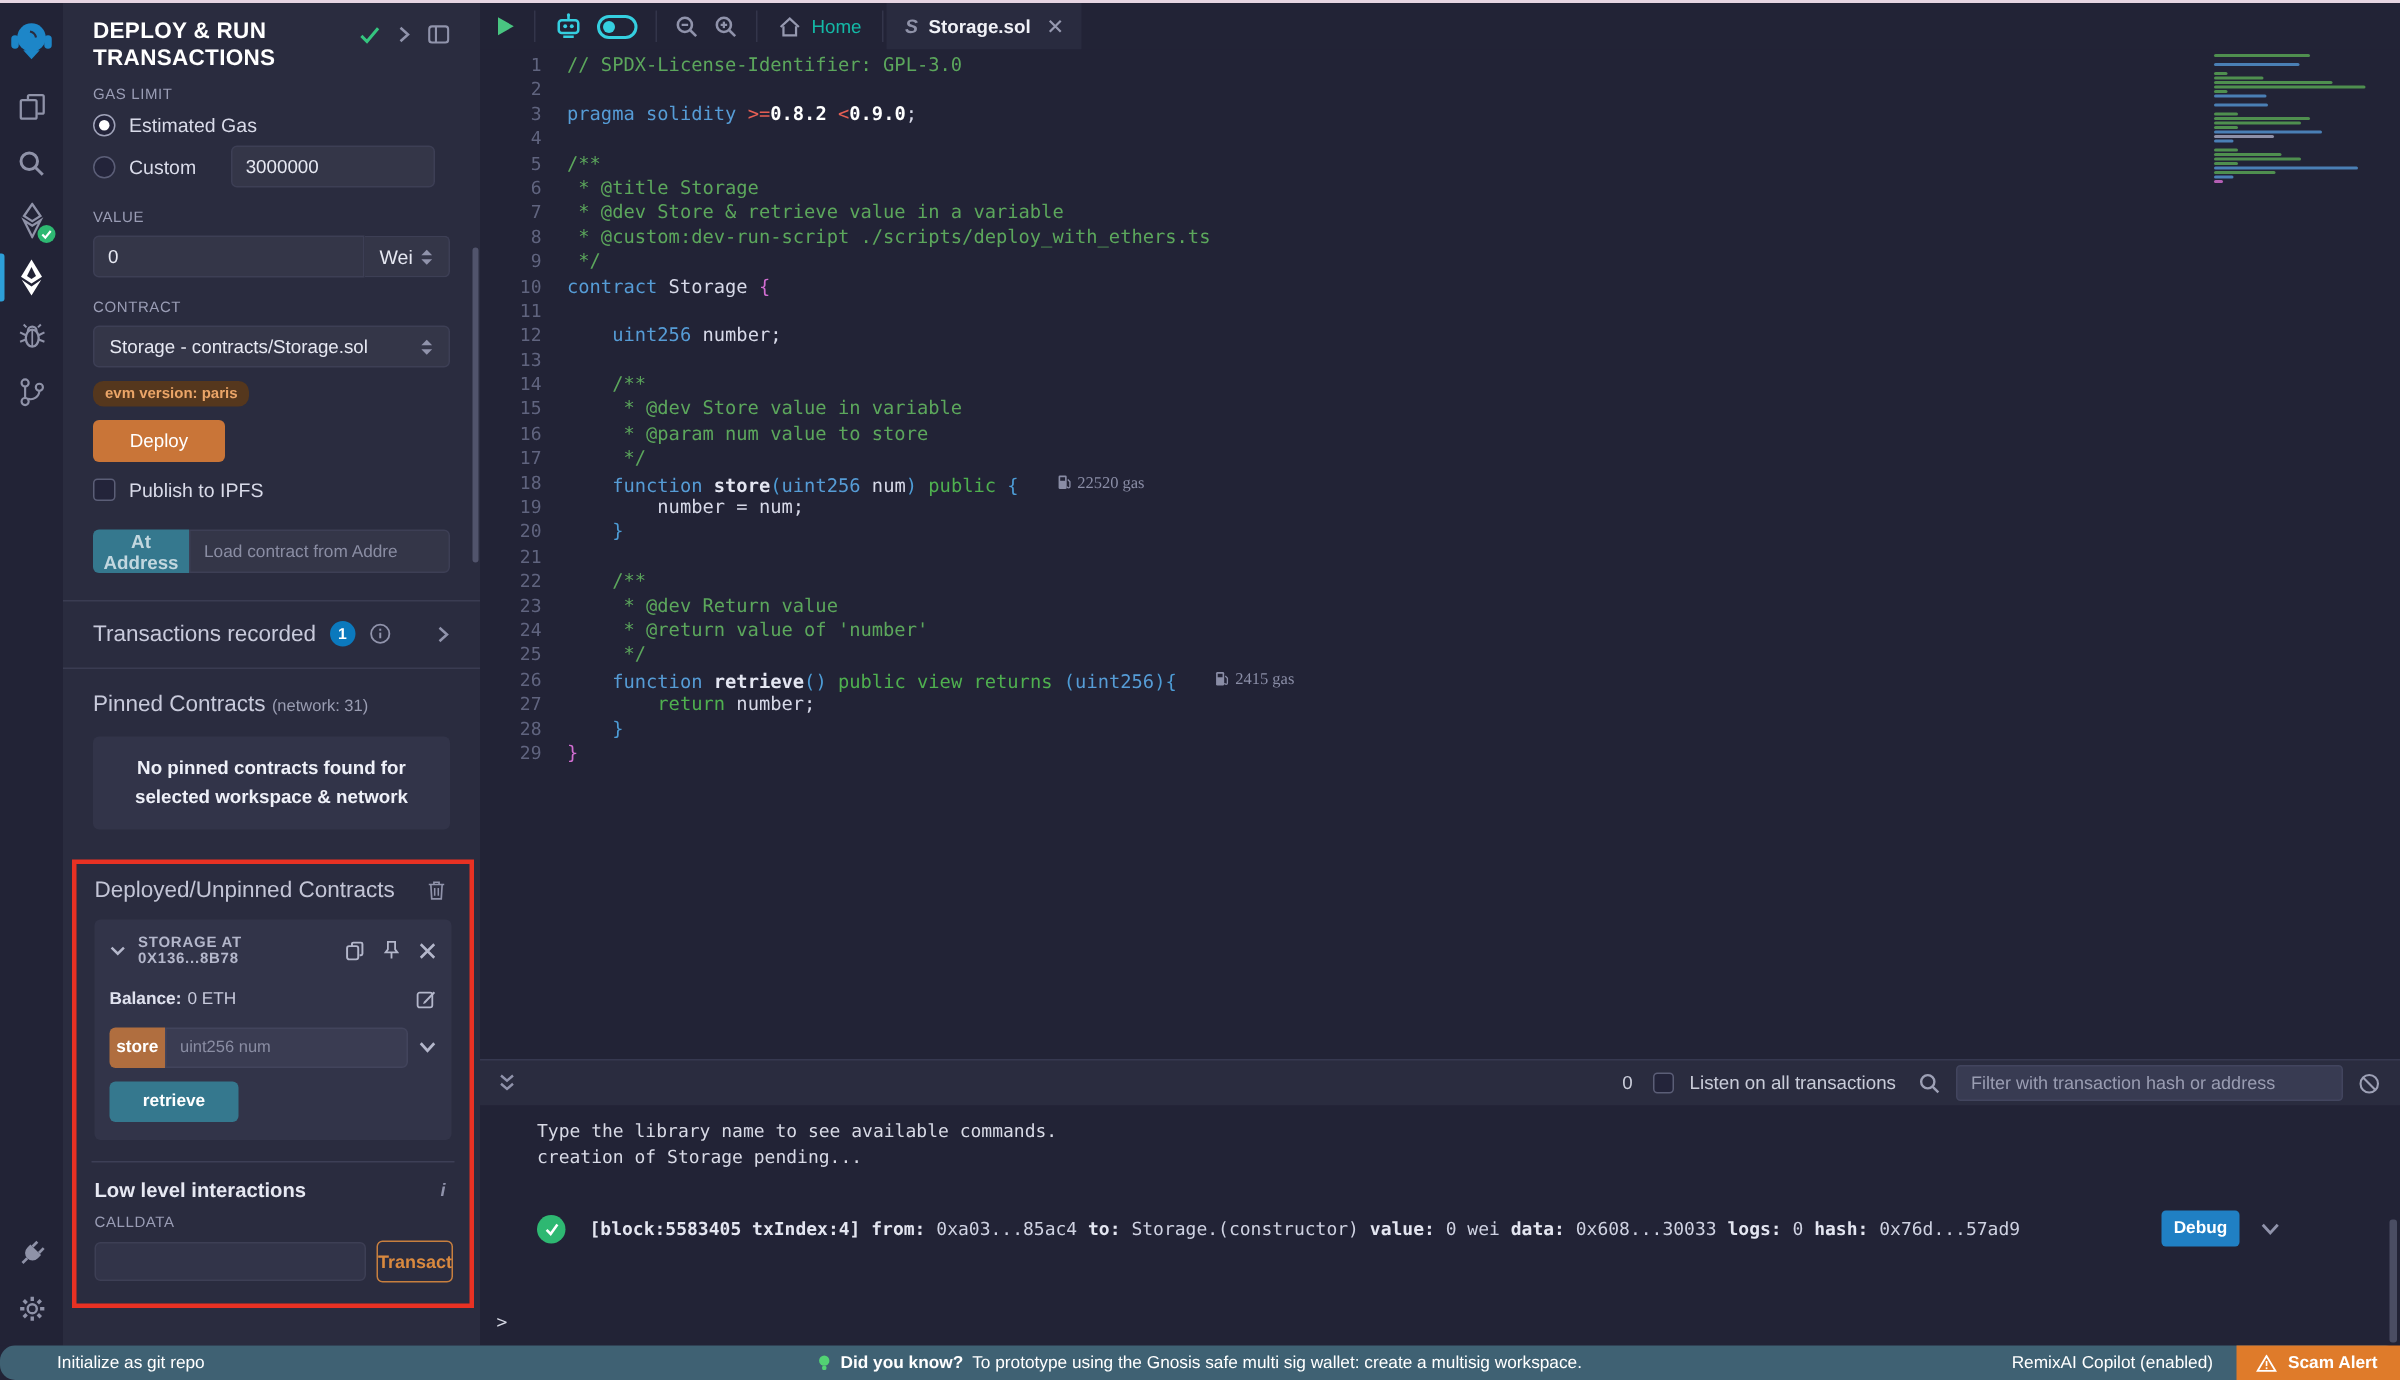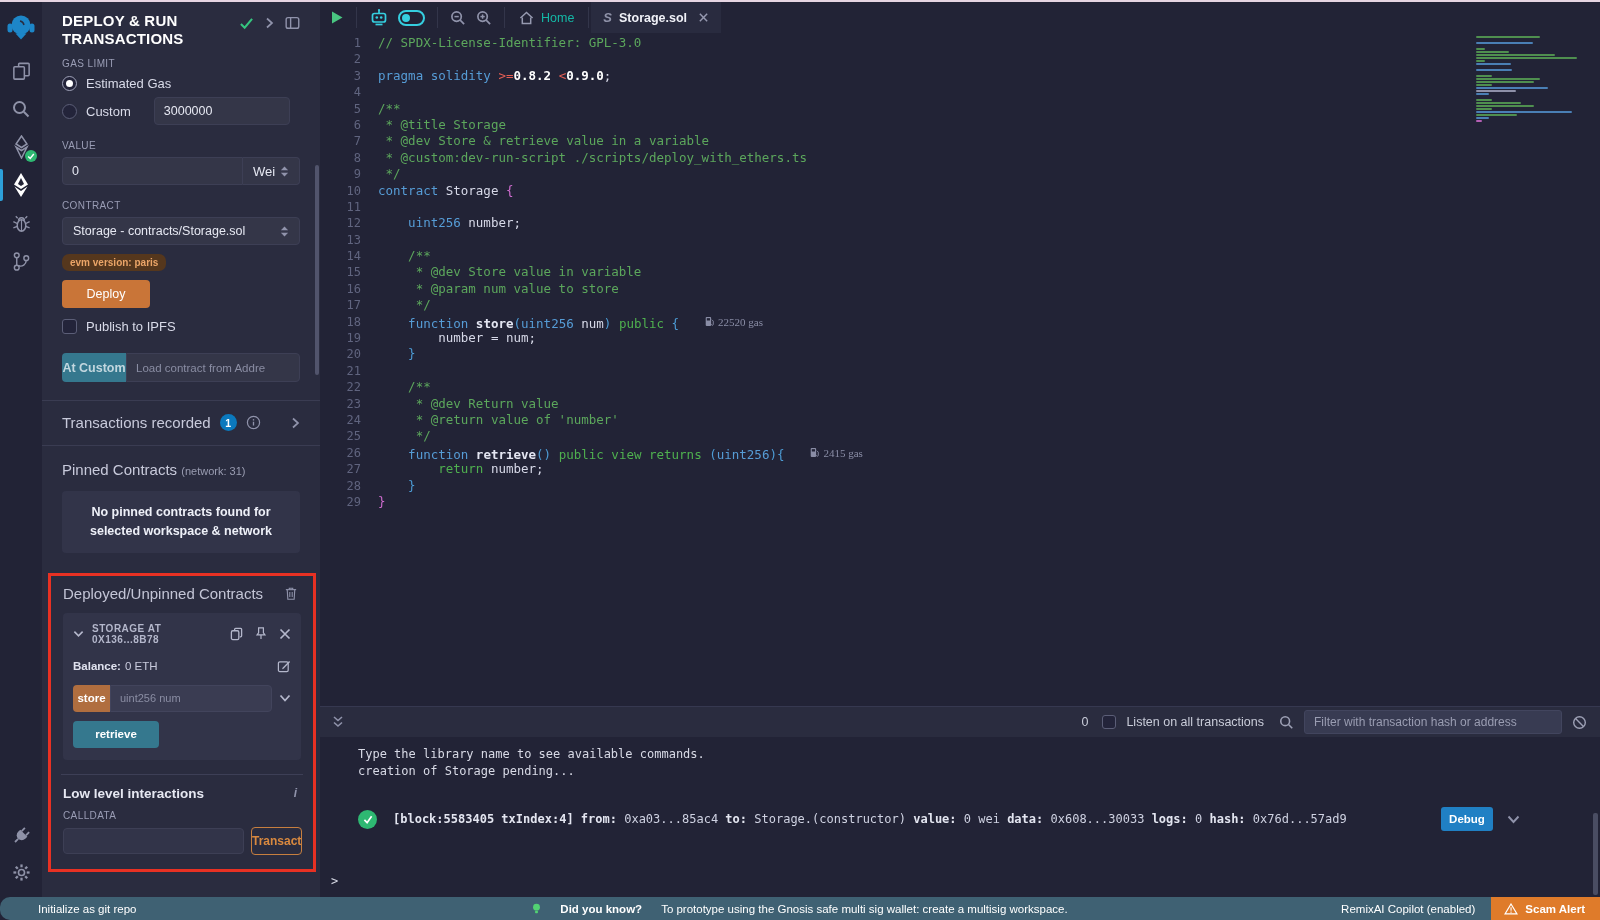--- a/index.html
+++ b/index.html
@@ -118,21 +118,21 @@
   .tx-text { flex:1; color:#cfd2e2; white-space:nowrap; overflow:hidden; }
   .txb { font-weight:bold; color:#e3e5f0; }
   .btn-debug { width:52px; height:24px; background:#2080c4; color:#fff; font-size:11.5px; font-weight:bold; border-radius:3px; margin-left:18px; flex:0 0 auto; }
   .tx-chev { margin-left:14px; color:#9093ab; flex:0 0 auto; }
   .term-prompt { position:absolute; left:11px; bottom:9px; color:#d8dae6; }
   .term-scroll { position:absolute; right:2px; bottom:2px; width:5px; height:82px; background:#4a4d63; border-radius:2px; }
 
   
   .statusbar { position:absolute; left:0; right:0; bottom:0; height:23px; background:#3f6173; display:flex; align-items:center; color:#ffffff; font-size:11.5px; z-index:50;border-radius:10px; }
   .sb-left { padding-left:38px; }
-  .sb-center { position:absolute; left:0; right:0; display:flex; align-items:center; justify-content:center; gap:19px; pointer-events:none; }
+  .sb-center { position:absolute; left:0; right:0; display:flex; align-items:center; justify-content:center; gap:6px; pointer-events:none; }
   .sb-center b { font-weight:bold; }
   .sb-right { margin-left:auto; display:flex; align-items:center; height:100%; }
   .sb-copilot { margin-right:16px; }
   .sb-scam { height:100%; background:#df7b2a; display:flex; align-items:center; gap:7px; padding:0 15px 0 13px; font-weight:bold; }
 
   svg { display:block; }
 </style>
 </head>
 <body>
 
@@ -305,21 +305,21 @@
     <span class="evm-badge">evm version: paris</span>
 
     <button class="btn btn-deploy">Deploy</button>
 
     <div class="chk-row">
       <span class="chk"></span>
       <span>Publish to IPFS</span>
     </div>
 
     <div class="ataddr-row">
-      <button class="btn btn-ataddr">At Custom</button>
+      <button class="btn btn-ataddr">At Address</button>
       <input class="inp" placeholder="Load contract from Addre" style="">
     </div>
 
     <div class="divider"></div>
 
     <div class="txrec-row">
       <span>Transactions recorded</span>
       <span class="badge-count">1</span>
       <span>
           <svg width="15" height="15" viewBox="0 0 16 16">

